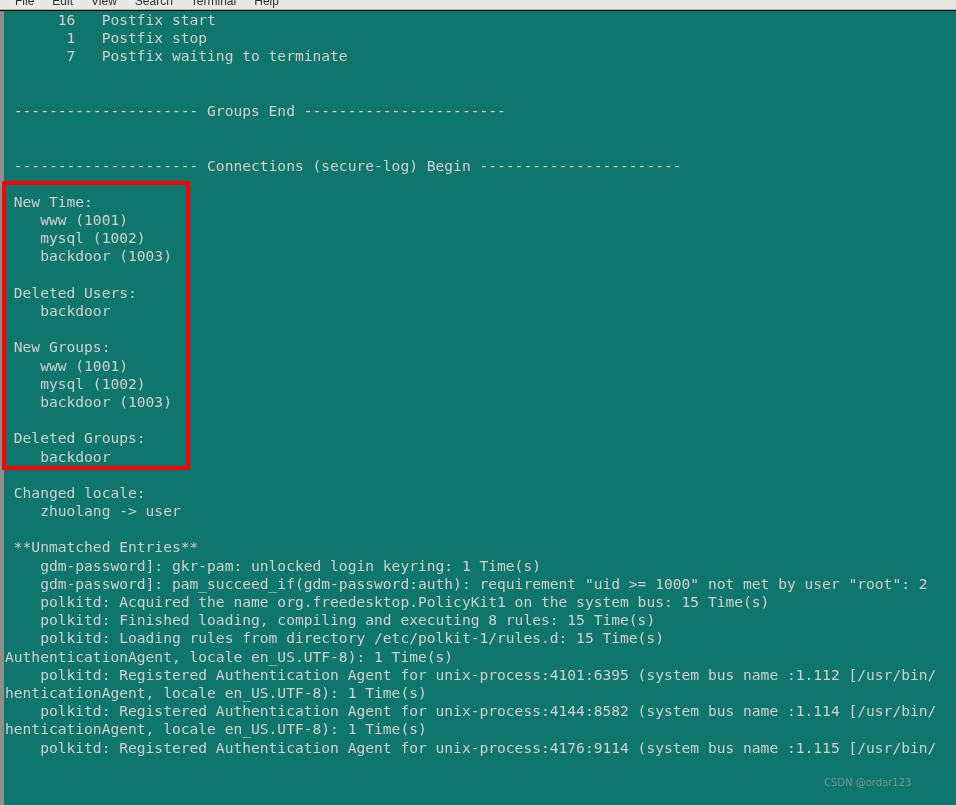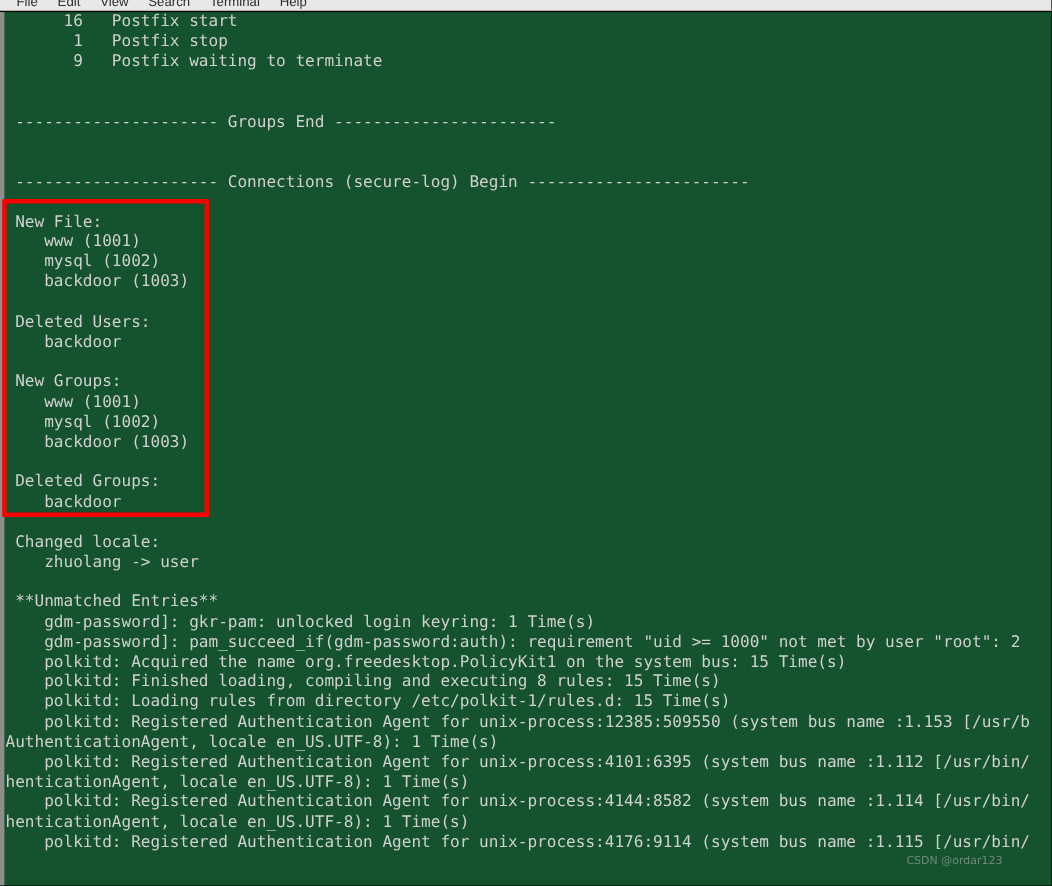--- a/index.html
+++ b/index.html
@@ -53,21 +53,21 @@
     line-height: 22px;
   }
 
   
   .terminal {
     position: absolute;
     left: 0;
     top: 11px;
     width: 956px;
     height: 794px;
-    background: #14532d;
+    background: #0f766e;
     border-left: 4px solid #8e8e8c;
     box-sizing: border-box;
     overflow: hidden;
   }
   .term-screen {
     position: absolute;
     left: 0;
     top: 0;
     width: 952px;
     height: 794px;
@@ -123,29 +123,29 @@
       <span class="menu-item">Search</span>
       <span class="menu-item">Terminal</span>
       <span class="menu-item">Help</span>
     </div>
   </div>
 
   <div class="terminal">
     <div class="term-screen" id="term-screen">
         <div class="term-line">      16   Postfix start</div>
         <div class="term-line">       1   Postfix stop</div>
-        <div class="term-line">       9   Postfix waiting to terminate</div>
+        <div class="term-line">       7   Postfix waiting to terminate</div>
         <div class="term-line"></div>
         <div class="term-line"></div>
         <div class="term-line"> --------------------- Groups End -----------------------</div>
         <div class="term-line"></div>
         <div class="term-line"></div>
         <div class="term-line"> --------------------- Connections (secure-log) Begin -----------------------</div>
         <div class="term-line"></div>
-        <div class="term-line"> New File:</div>
+        <div class="term-line"> New Time:</div>
         <div class="term-line">    www (1001)</div>
         <div class="term-line">    mysql (1002)</div>
         <div class="term-line">    backdoor (1003)</div>
         <div class="term-line"></div>
         <div class="term-line"> Deleted Users:</div>
         <div class="term-line">    backdoor</div>
         <div class="term-line"></div>
         <div class="term-line"> New Groups:</div>
         <div class="term-line">    www (1001)</div>
         <div class="term-line">    mysql (1002)</div>
@@ -156,21 +156,20 @@
         <div class="term-line"></div>
         <div class="term-line"> Changed locale:</div>
         <div class="term-line">    zhuolang -&gt; user</div>
         <div class="term-line"></div>
         <div class="term-line"> **Unmatched Entries**</div>
         <div class="term-line">    gdm-password]: gkr-pam: unlocked login keyring: 1 Time(s)</div>
         <div class="term-line">    gdm-password]: pam_succeed_if(gdm-password:auth): requirement "uid &gt;= 1000" not met by user "root": 2</div>
         <div class="term-line">    polkitd: Acquired the name org.freedesktop.PolicyKit1 on the system bus: 15 Time(s)</div>
         <div class="term-line">    polkitd: Finished loading, compiling and executing 8 rules: 15 Time(s)</div>
         <div class="term-line">    polkitd: Loading rules from directory /etc/polkit-1/rules.d: 15 Time(s)</div>
-        <div class="term-line">    polkitd: Registered Authentication Agent for unix-process:12385:509550 (system bus name :1.153 [/usr/b</div>
         <div class="term-line">AuthenticationAgent, locale en_US.UTF-8): 1 Time(s)</div>
         <div class="term-line">    polkitd: Registered Authentication Agent for unix-process:4101:6395 (system bus name :1.112 [/usr/bin/</div>
         <div class="term-line">henticationAgent, locale en_US.UTF-8): 1 Time(s)</div>
         <div class="term-line">    polkitd: Registered Authentication Agent for unix-process:4144:8582 (system bus name :1.114 [/usr/bin/</div>
         <div class="term-line">henticationAgent, locale en_US.UTF-8): 1 Time(s)</div>
         <div class="term-line">    polkitd: Registered Authentication Agent for unix-process:4176:9114 (system bus name :1.115 [/usr/bin/</div>
       </div>
   </div>
 
   <div class="annot-box"></div>

